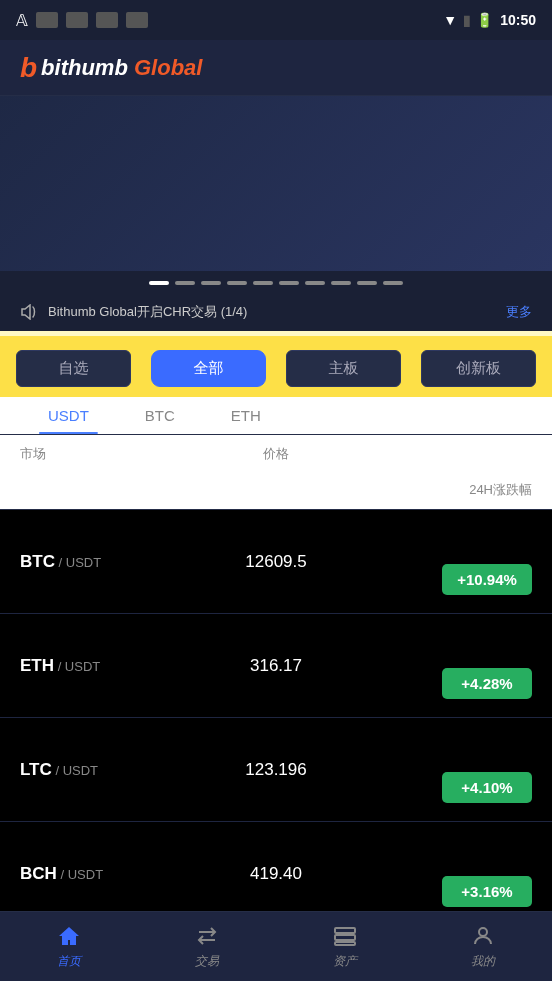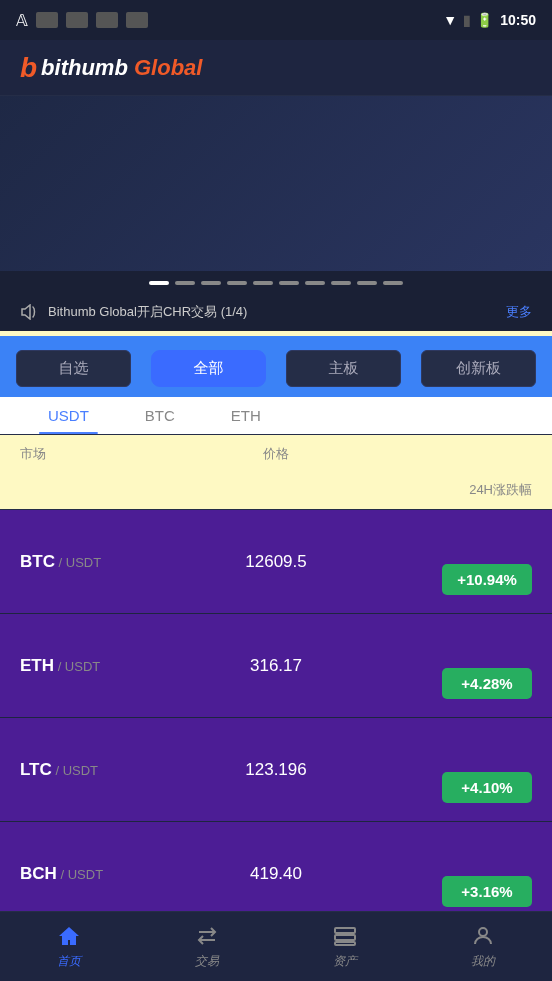--- a/index.html
+++ b/index.html
@@ -111,21 +111,21 @@
     .announcement-more {
       color: #4a7fff;
       font-size: 13px;
     }
 
     
     .tab-bar {
       display: flex;
       padding: 14px 16px 10px;
       gap: 20px;
-      background: #3b82f6;
+      background: #fde047;
     }
     .tab-item {
       flex: 1;
       text-align: center;
       padding: 8px 4px;
       border-radius: 6px;
       font-size: 15px;
       color: #aab;
       background: #252d47;
       border: 1px solid #2e3860;
@@ -162,21 +162,21 @@
       width: 60%;
       height: 2px;
       background: #4a7fff;
       border-radius: 1px;
     }
 
     
     .table-header {
       display: flex;
       padding: 10px 20px;
-      background: #fef9c3;
+      background: #ffffff;
       border-bottom: 1px solid #252d47;
     }
     .col-market {
       flex: 2;
       font-size: 13px;
       color: #888;
     }
     .col-price {
       flex: 2;
       font-size: 13px;
@@ -190,21 +190,21 @@
       text-align: right;
       margin-top: 36px;
     }
 
     
     .table-row {
       display: flex;
       align-items: center;
       padding: 18px 20px;
       border-bottom: 1px solid #1e2540;
-      background: #4c1d95;
+      background: #000000;
     }
     .market-name {
       flex: 2;
     }
     .market-base {
       font-size: 17px;
       font-weight: 700;
       color: #fff;
     }
     .market-quote {

